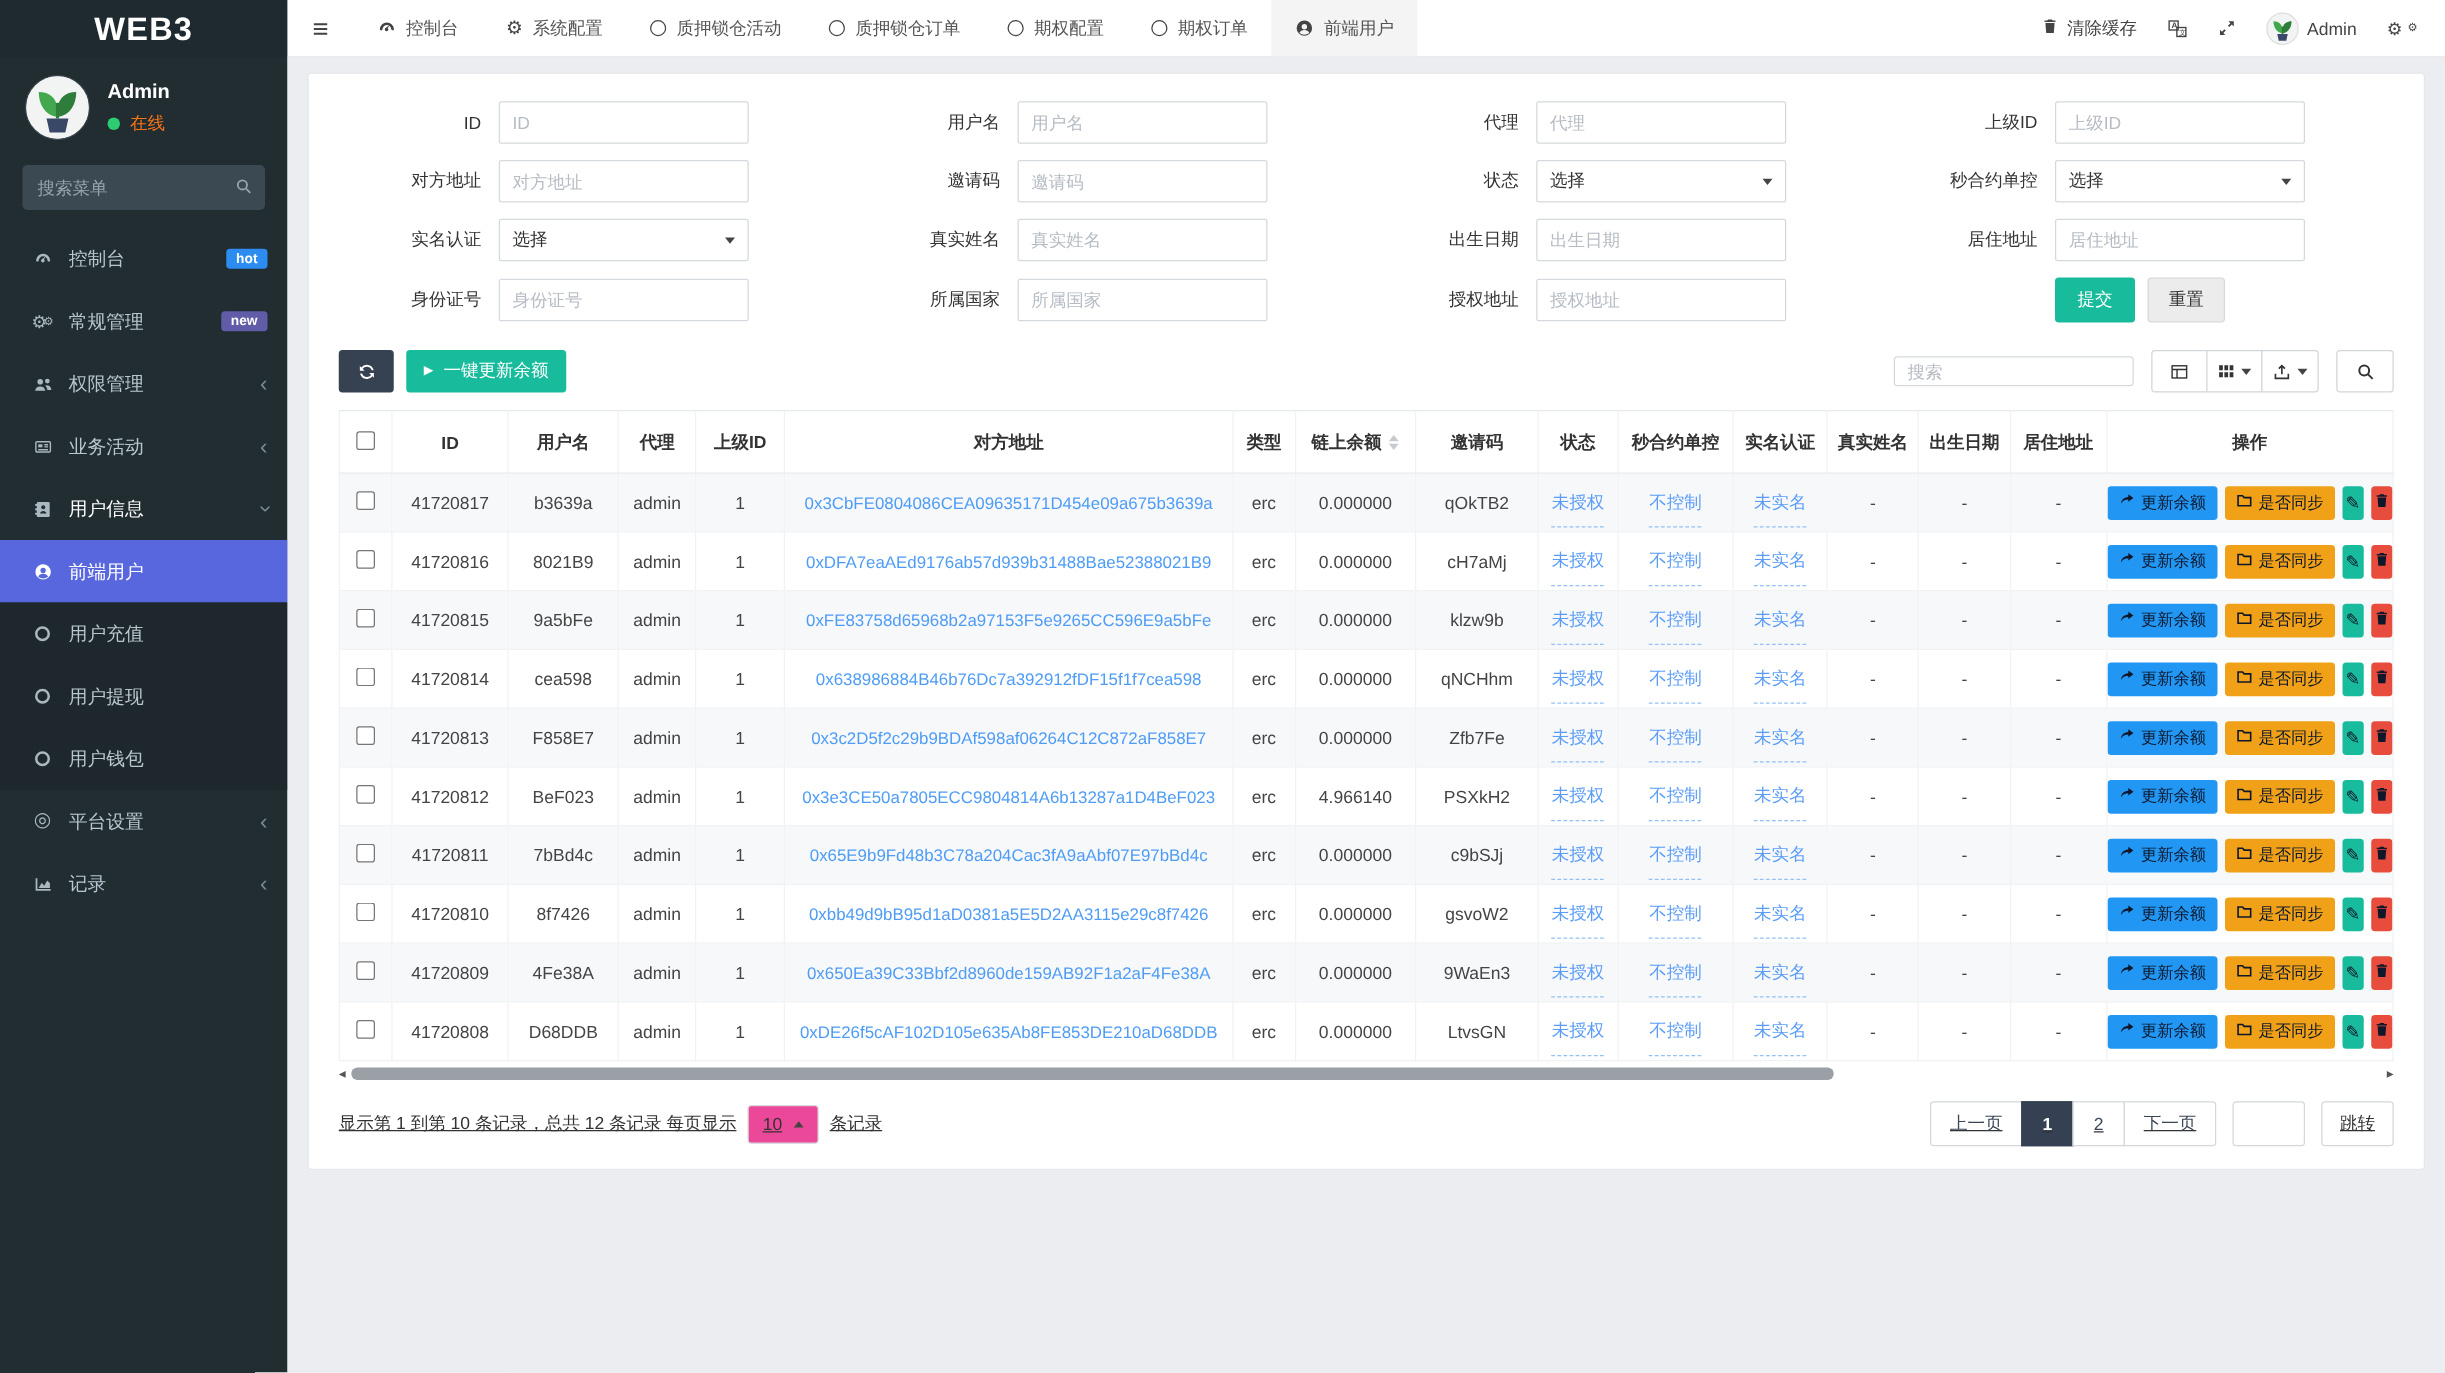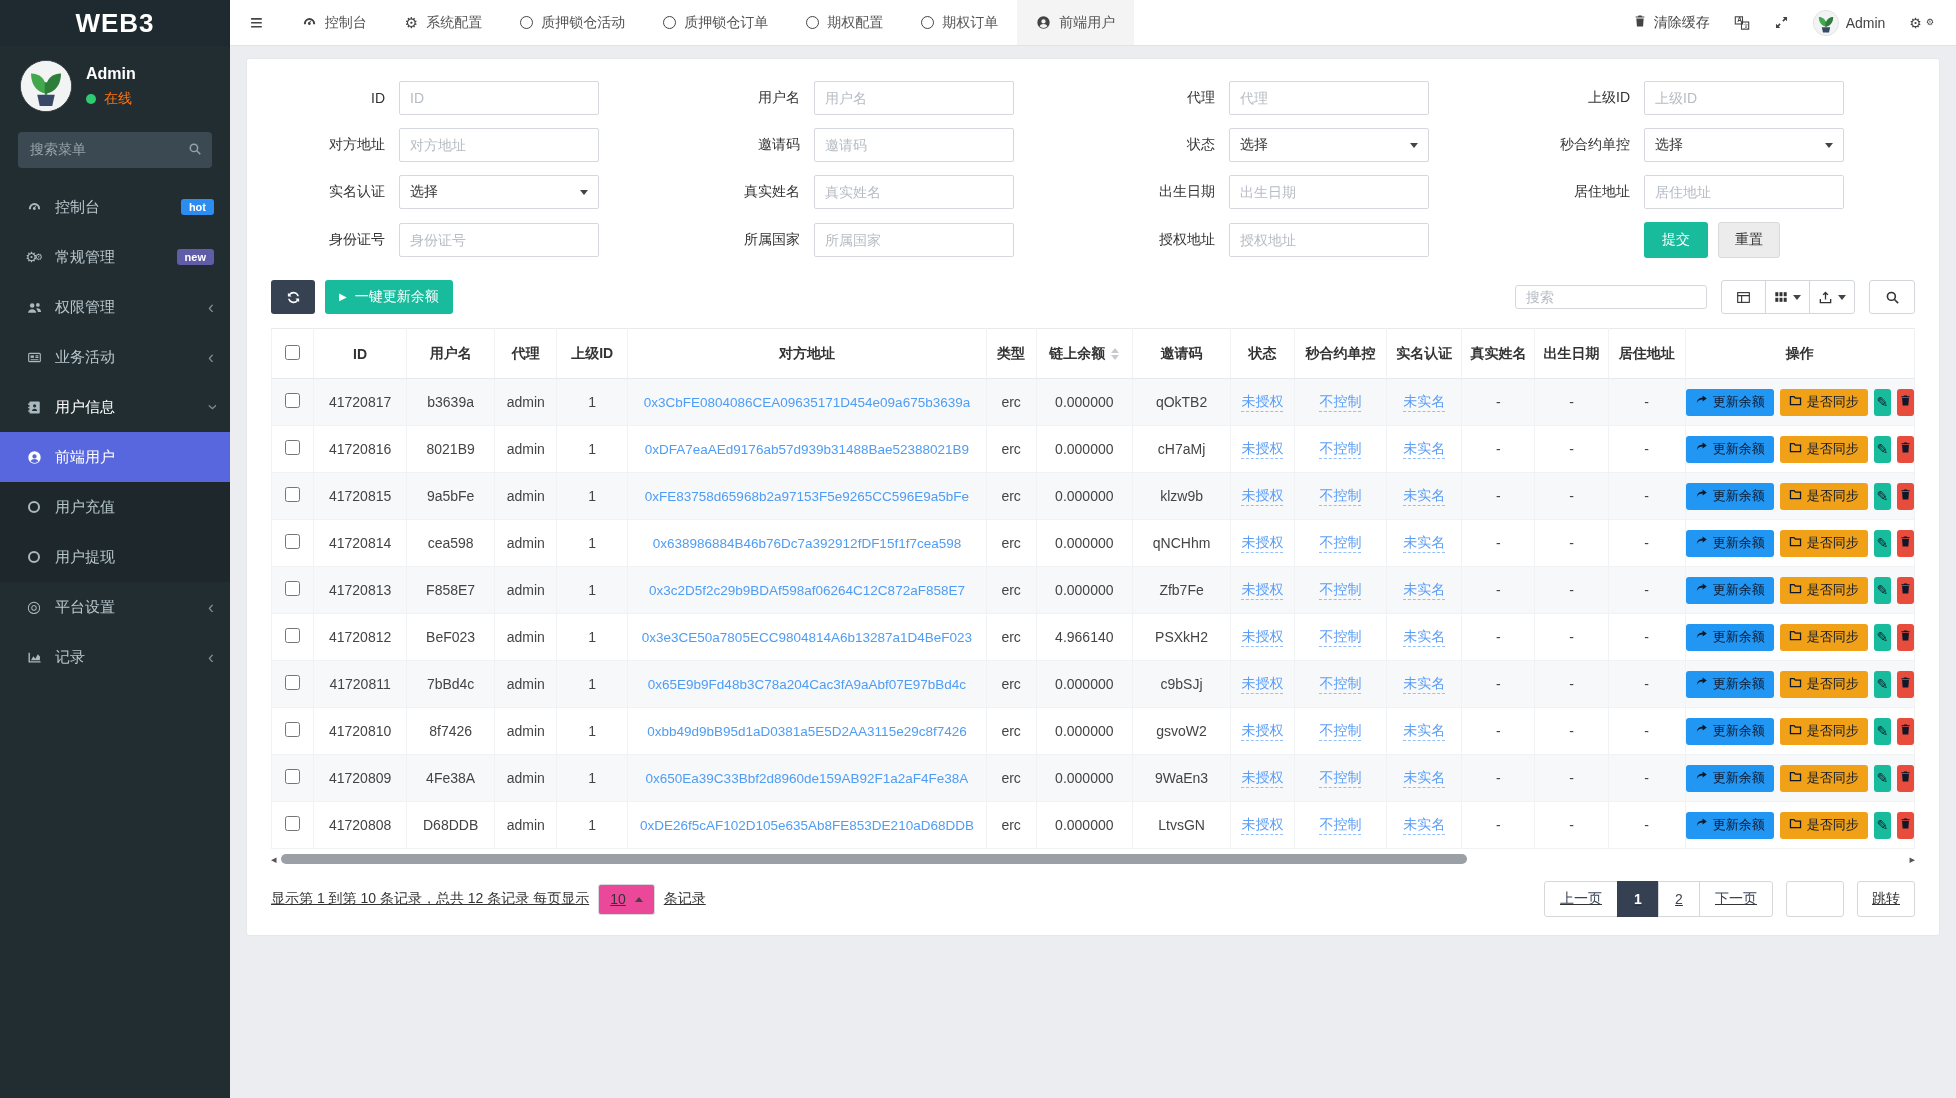--- a/index.html
+++ b/index.html
@@ -14,21 +14,21 @@
   .user-panel { display:flex; align-items:center; padding:14px 20px 10px; }
   .avatar { width:52px; height:52px; border-radius:50%; overflow:hidden; flex:0 0 52px;
     background:#f2f4f4; border:1px solid #3a464d; }
   .avatar svg { width:100%; height:100%; display:block; }
   .user-meta { margin-left:14px; }
   .user-name { color:#fff; font-weight:bold; font-size:16px; }
   .user-status { margin-top:7px; font-size:14px; color:#f97316; display:flex; align-items:center; }
   .dot { width:10px; height:10px; border-radius:50%; background:#2ecc71; margin-right:8px; }
   .menu-search { margin:10px 18px 14px; position:relative; }
   .menu-search input { width:100%; height:36px; background:#3b4a52; border:none; border-radius:4px;
-    color:#f9a8d4; padding:0 34px 0 12px; font-size:14px; outline:none;font-family:Liberation Mono, monospace; }
+    color:#f9a8d4; padding:0 34px 0 12px; font-size:14px; outline:none; }
   .menu-search input::placeholder { color:#97a3aa; }
   .menu-search .s-icon { position:absolute; right:10px; top:10px; color:#97a3aa; }
   .menu { list-style:none; }
   .menu-item { height:50px; display:flex; align-items:center; padding:0 16px 0 22px;
     font-size:15px; cursor:pointer; }
   .menu-item .mi-icon { width:24px; margin-right:9px; display:inline-flex; justify-content:center;
     align-items:center; color:#aab8bf; }
   .menu-item.sub { background:#1d272c; }
   .menu-item.active { background:#5867dd; color:#fff; }
   .menu-item.active .mi-icon { color:#fff; }
@@ -100,21 +100,21 @@
 
   
   table.tbl { width:100%; border-collapse:collapse; table-layout:fixed; margin-top:14px; }
   .tbl th { height:50px; font-size:14px; font-weight:bold; color:#333; background:#fff;
     border:1px solid #e7eaed; border-left:1px solid #f0f2f4; border-right:1px solid #f0f2f4; text-align:center; }
   .tbl td { height:47px; font-size:14px; color:#444; text-align:center;
     border:1px solid #f0f2f4; background:#fff; overflow:hidden; white-space:nowrap; }
   .tbl tbody tr:nth-child(odd) td { background:#f7f8fa; }
   .tbl .addr { color:#4e9cf5; text-decoration:none; cursor:pointer; font-size:13.5px; }
   .link-dashed { color:#5b9df6; text-decoration:none; border-bottom:1px dashed #93c0f8;
-    padding-bottom:2px; cursor:pointer; }
+    padding-bottom:12px; cursor:pointer; }
   .sorter { display:inline-flex; flex-direction:column; margin-left:6px; vertical-align:middle; gap:2px; }
   .sorter i { width:0; height:0; border-left:4px solid transparent; border-right:4px solid transparent; display:block; }
   .sorter .up { border-bottom:5px solid #c7cbd0; }
   .sorter .dn { border-top:5px solid #c7cbd0; }
   .tbl th.actions-col, .tbl td.actions-cell { border-left:1px solid #e2e5e8; }
   .actions-cell .wrap { display:flex; align-items:center; justify-content:center; gap:6px; }
   .abtn { border:none; border-radius:3px; color:#0f172a; font-size:13px; height:27px;
     display:inline-flex; align-items:center; gap:5px; padding:0 9px; cursor:pointer; }
   .abtn.upd { background:#2196f3; }
   .abtn.sync { background:#f0a117; }
@@ -243,20 +243,26 @@
           <span class="mi-icon">
             <span class="o-circle"></span>
           </span>
           <span>用户充值</span>
         </div>
         <div class="menu-item sub">
           <span class="mi-icon">
             <span class="o-circle"></span>
           </span>
           <span>用户提现</span>
+        </div>
+        <div class="menu-item sub">
+          <span class="mi-icon">
+            <span class="o-circle"></span>
+          </span>
+          <span>用户钱包</span>
         </div>
         <div class="menu-item">
           <span class="mi-icon">
             <span class="uicon" style="font-size:16px">◎</span>
           </span>
           <span>平台设置</span>
           <span class="chev">‹</span>
         </div>
         <div class="menu-item">
           <span class="mi-icon">

